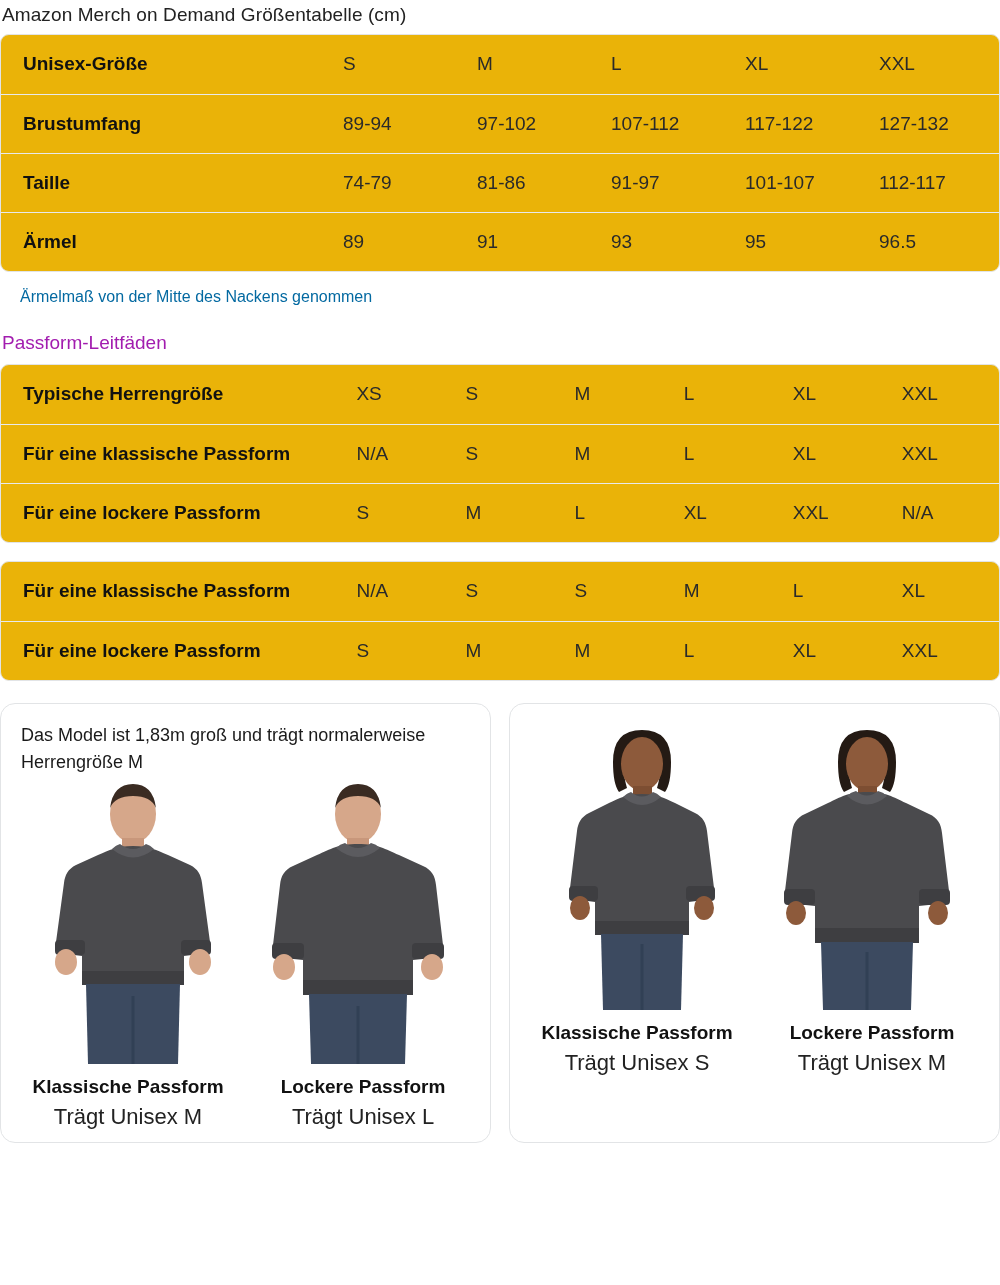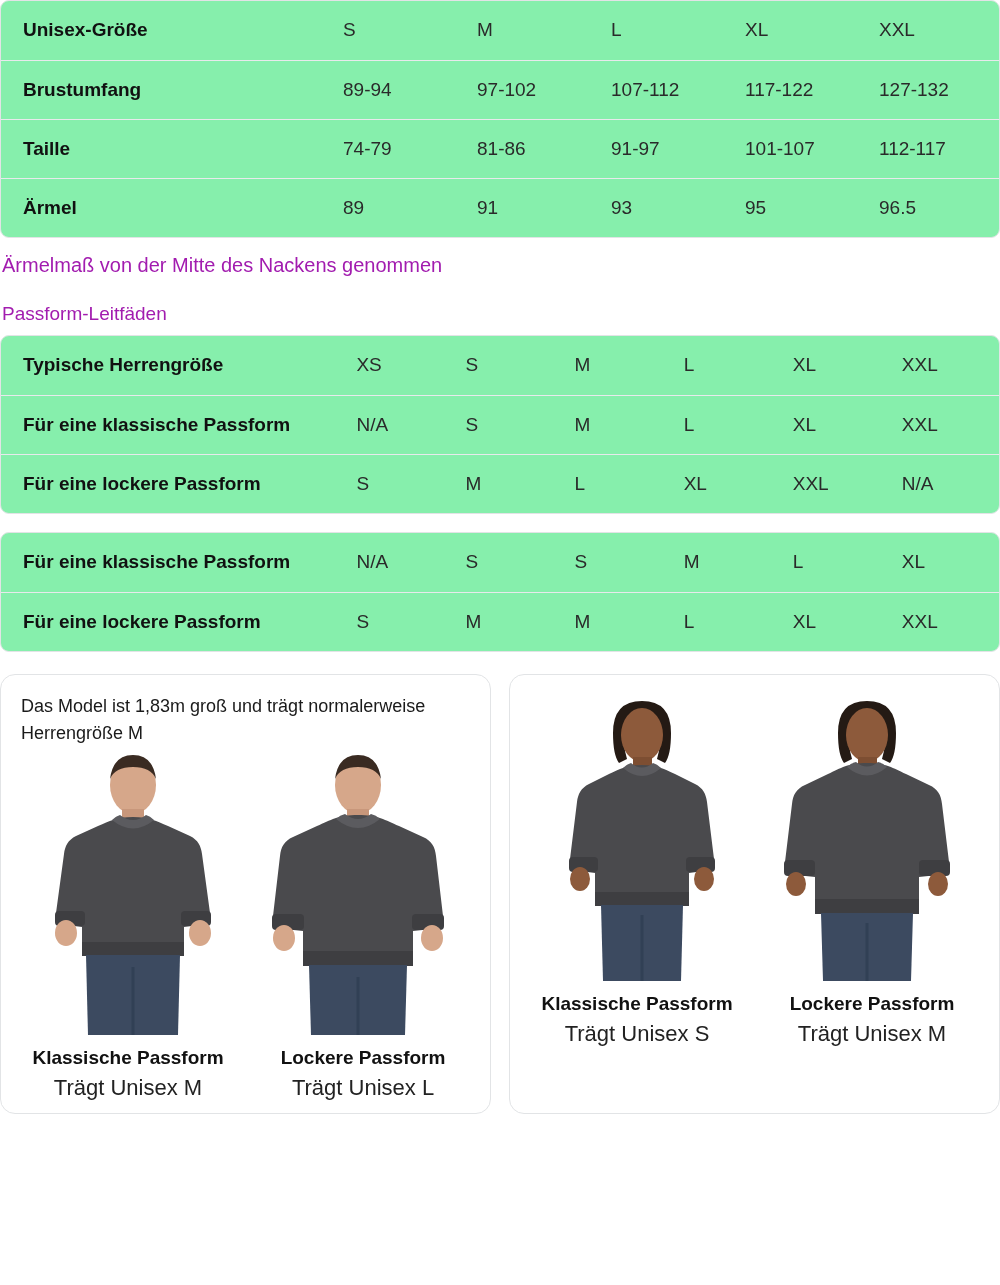--- a/index.html
+++ b/index.html
@@ -19,21 +19,21 @@
   }
   .page-title {
     font-size: 19px;
     color: #222;
     padding: 4px 0 8px 2px;
     letter-spacing: 0.1px;
   }
   .card {
     border: 1px solid #e2e4e6;
     border-radius: 9px;
-    background: #86efac;
+    background: #eab308;
     overflow: hidden;
   }
   table.sizes {
     width: 100%;
     border-collapse: collapse;
     table-layout: fixed;
   }
   table.sizes tr { height: 59px; }
   table.sizes tr + tr td { border-top: 1px solid #e8eaec; }
   table.sizes td {
@@ -45,23 +45,23 @@
   }
   table.sizes td.rowhead {
     font-weight: 700;
     color: #111;
     padding-left: 22px;
   }
   
   .maintable col.c0 { width: 330px; }
   .maintable col.cx { width: 134px; }
   .note {
-    font-size: 20px;
-    color: #a21caf;
-    padding: 16px 2px 0 2px;
+    font-size: 16px;
+    color: #0369a1;
+    padding: 16px 2px 0 20px;
   }
   .section-label {
     font-size: 19px;
     color: #a21caf;
     padding: 26px 8px 10px 2px;
   }
   
   .fitcard { margin-top: 0; }
   .fittable col.c0 { width: 340px; }
   .fittable col.cx { width: 108px; }
@@ -116,20 +116,21 @@
     color: #222;
     margin-top: 6px;
   }
   svg { display: block; }
 </style>
 </head>
 <body>
 
 <div id="page">
 
+  <div class="page-title">Amazon Merch on Demand Größentabelle (cm)</div>
 
   <div class="card">
     <table class="sizes maintable">
       <colgroup>
         <col class="c0">
           <col class="cx">
           <col class="cx">
           <col class="cx">
           <col class="cx">
           <col class="cx">

